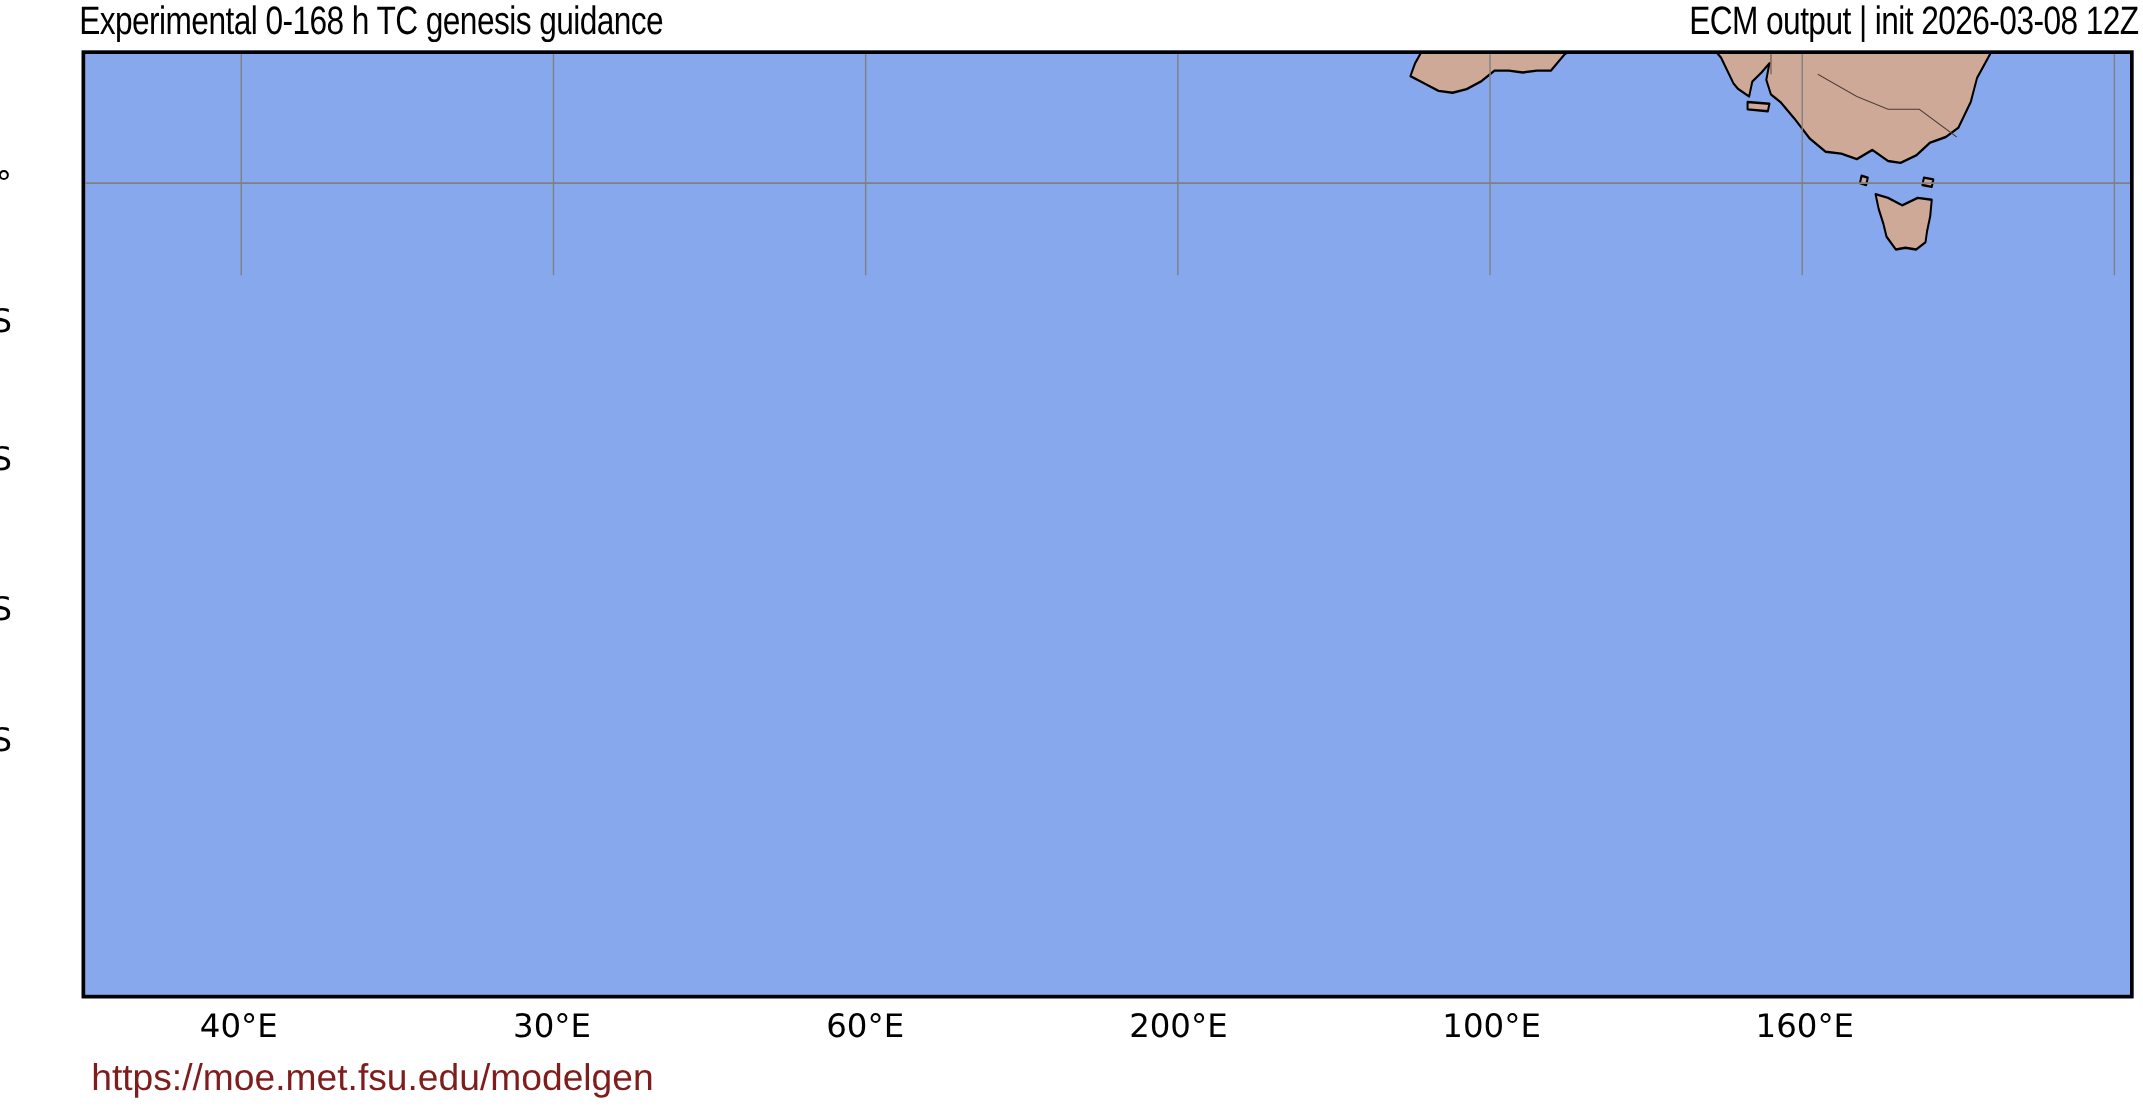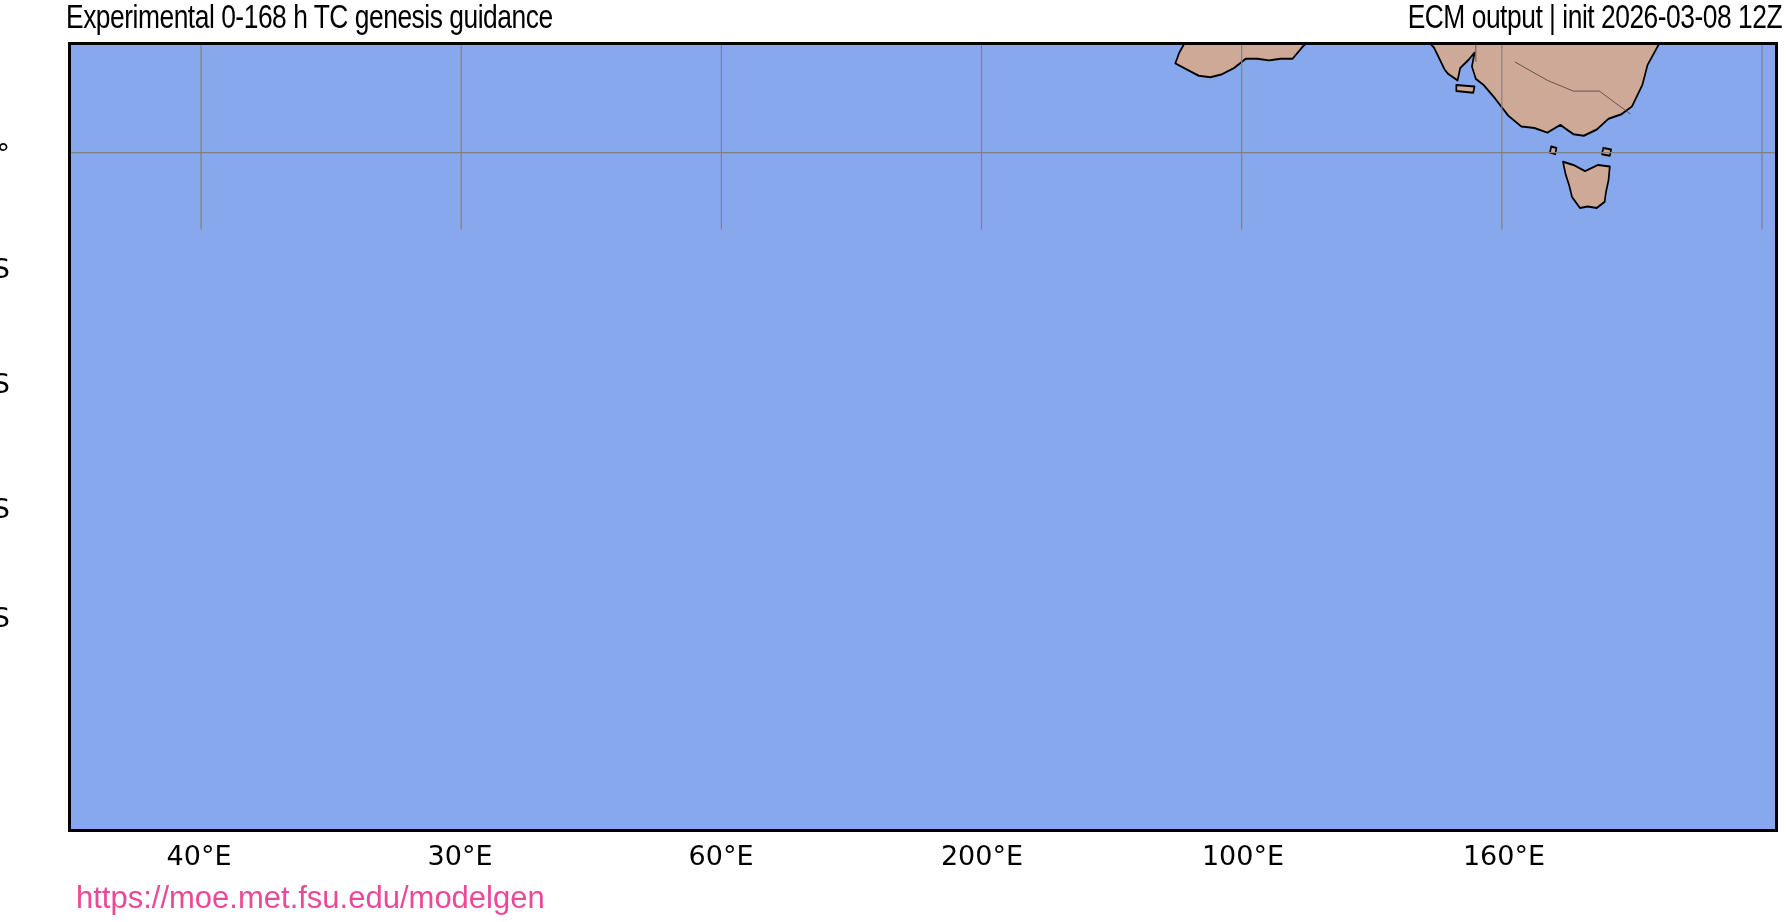--- a/index.html
+++ b/index.html
@@ -103,21 +103,21 @@
     pointer-events: none;
   }
 
   
   #footer-link {
     position: absolute;
     left: 76px;
     top: 880px;
     font-family: "Liberation Sans", sans-serif;
     font-size: 31px;
-    color: #ec4899;
+    color: #7f1d1d;
     white-space: nowrap;
     text-decoration: none;
     text-align: center;
   }
 </style>
 </head>
 <body>
 
 <div id="header">
   <div id="title-left">Experimental 0-168 h TC genesis guidance</div>

